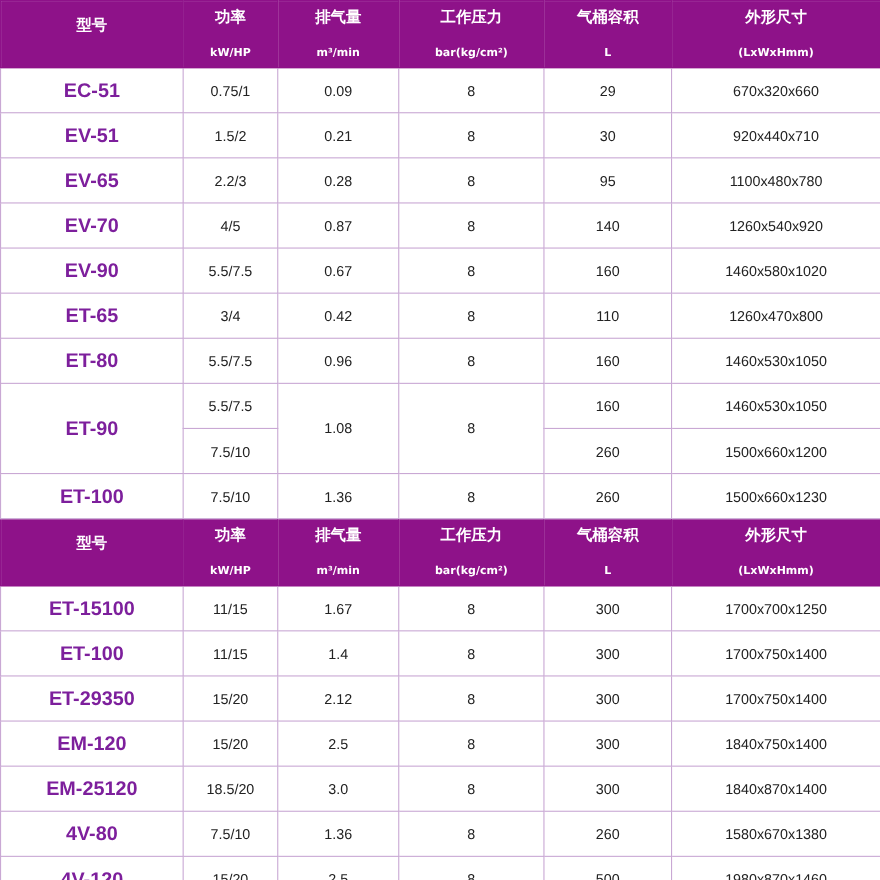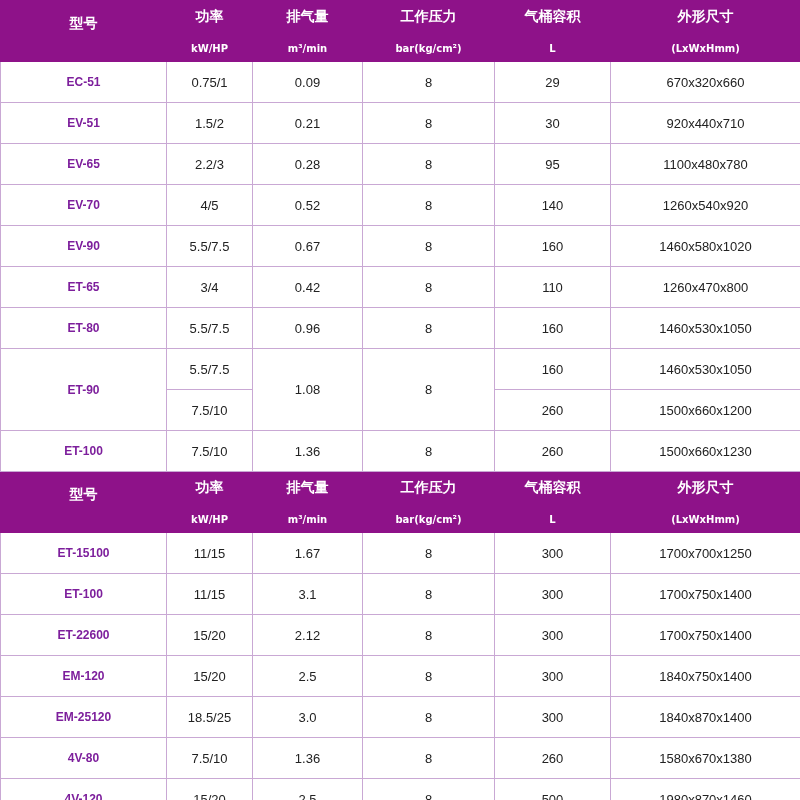--- a/index.html
+++ b/index.html
@@ -48,21 +48,21 @@
     font-weight: bold;
     margin-top: 16px;
   }
   .spec-table td {
     height: 34px;
     padding: 3px 2px;
   }
   td.model {
     color: #7d1f9c;
     font-weight: bold;
-    font-size: 12px;
+    font-size: 18px;
   }
   .cn { font-family: "DejaVu Sans", "Liberation Sans", sans-serif; }
 </style>
 </head>
 <body>
 
 <table class="spec-table">
   <colgroup>
     <col class="c0">
       <col class="c1">
@@ -120,21 +120,21 @@
       <td class="model">EV-65</td>
       <td>2.2/3</td>
       <td>0.28</td>
       <td>8</td>
       <td>95</td>
       <td>1100x480x780</td>
     </tr>
     <tr>
       <td class="model">EV-70</td>
       <td>4/5</td>
-      <td>0.52</td>
+      <td>0.87</td>
       <td>8</td>
       <td>140</td>
       <td>1260x540x920</td>
     </tr>
     <tr>
       <td class="model">EV-90</td>
       <td>5.5/7.5</td>
       <td>0.67</td>
       <td>8</td>
       <td>160</td>
@@ -211,44 +211,44 @@
       <td class="model">ET-15100</td>
       <td>11/15</td>
       <td>1.67</td>
       <td>8</td>
       <td>300</td>
       <td>1700x700x1250</td>
     </tr>
     <tr>
       <td class="model">ET-100</td>
       <td>11/15</td>
-      <td>3.1</td>
+      <td>1.4</td>
       <td>8</td>
       <td>300</td>
       <td>1700x750x1400</td>
     </tr>
     <tr>
-      <td class="model">ET-22600</td>
+      <td class="model">ET-29350</td>
       <td>15/20</td>
       <td>2.12</td>
       <td>8</td>
       <td>300</td>
       <td>1700x750x1400</td>
     </tr>
     <tr>
       <td class="model">EM-120</td>
       <td>15/20</td>
       <td>2.5</td>
       <td>8</td>
       <td>300</td>
       <td>1840x750x1400</td>
     </tr>
     <tr>
       <td class="model">EM-25120</td>
-      <td>18.5/25</td>
+      <td>18.5/20</td>
       <td>3.0</td>
       <td>8</td>
       <td>300</td>
       <td>1840x870x1400</td>
     </tr>
     <tr>
       <td class="model">4V-80</td>
       <td>7.5/10</td>
       <td>1.36</td>
       <td>8</td>

